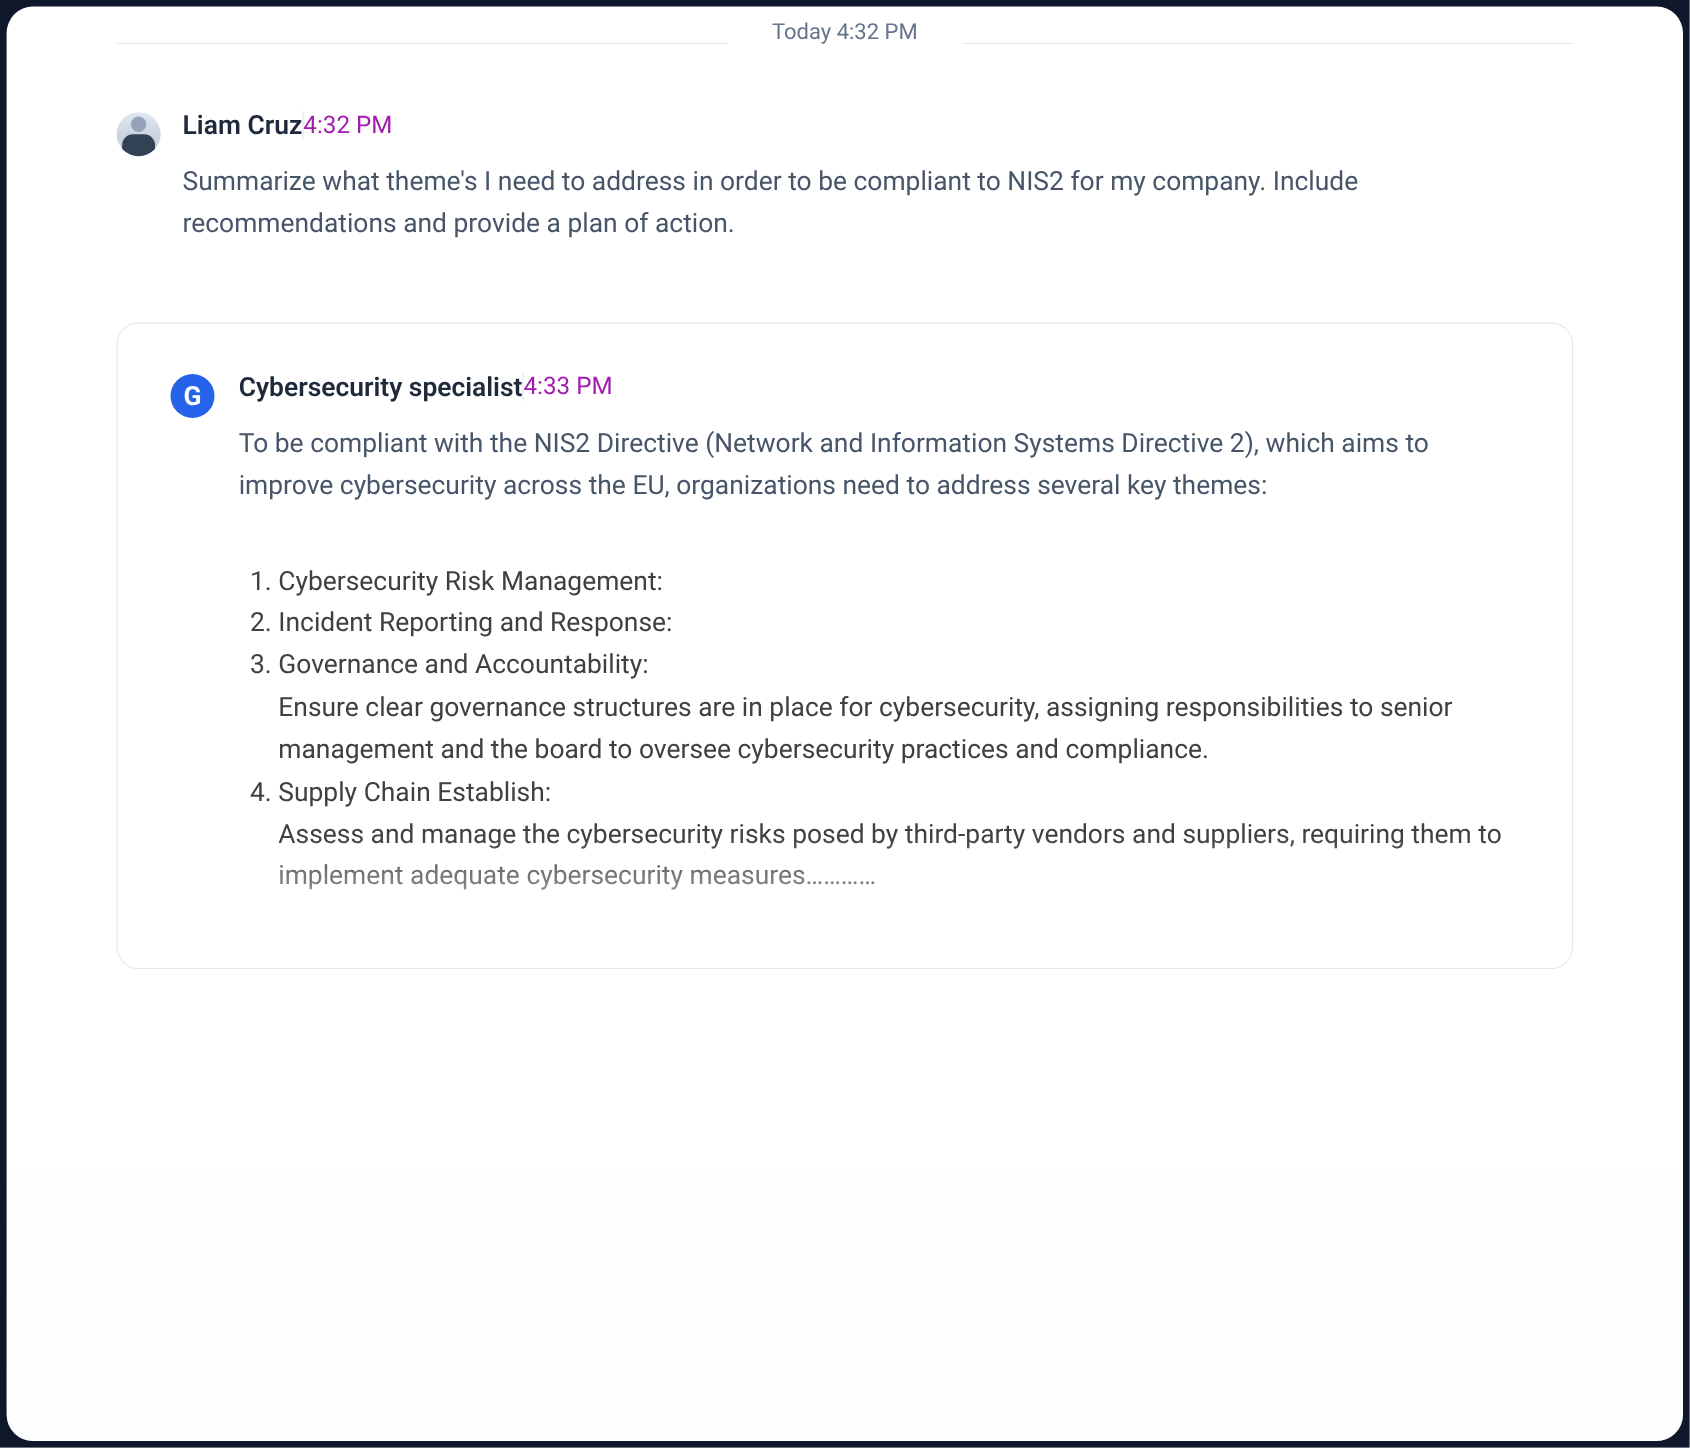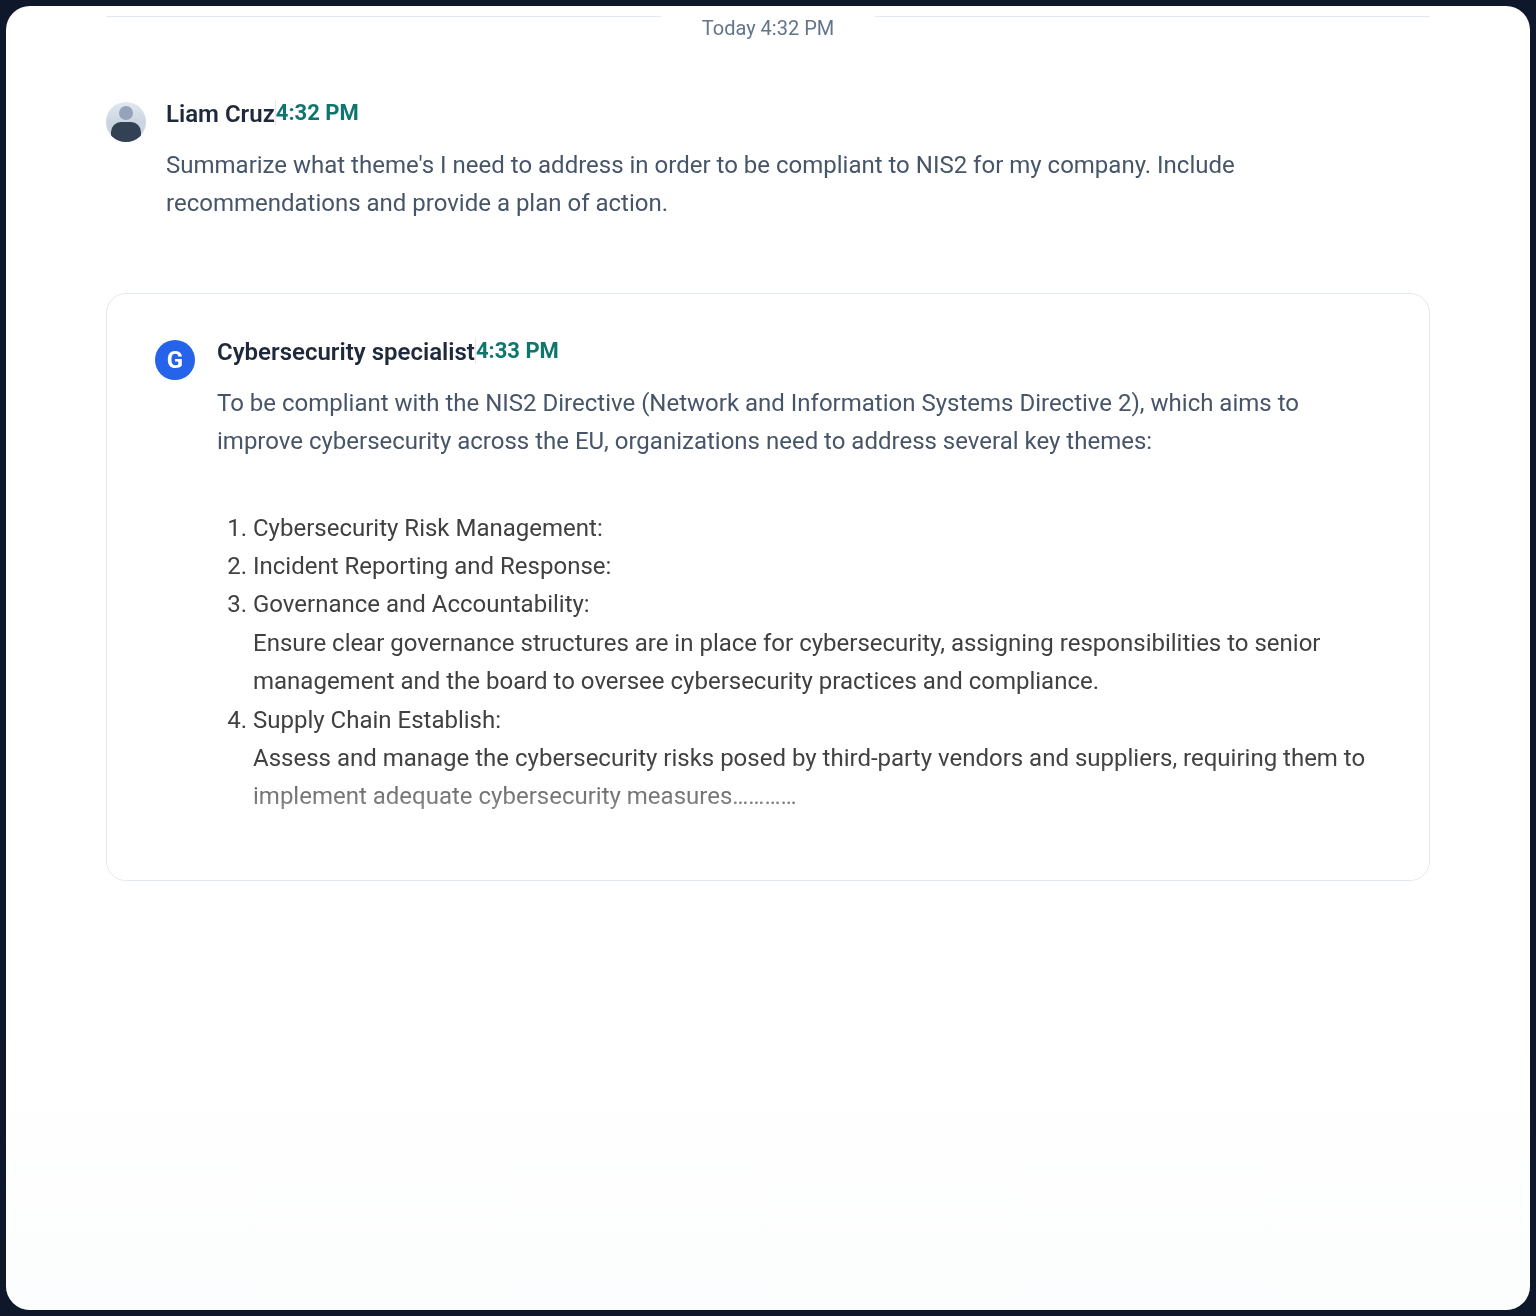--- a/index.html
+++ b/index.html
@@ -28,21 +28,21 @@
       position: absolute;
       left: 0;
       right: 0;
       bottom: 0;
       height: 280px;
       background: linear-gradient(to bottom, rgba(255,255,255,0) 0%, rgba(248,250,252,0.4) 100%);
       pointer-events: none;
     }
     .date-separator {
       display: flex;
-      align-items: flex-start;
+      align-items: flex-end;
       gap: 41px;
       padding: 2px 0 60px 0;
     }
     .date-line {
       flex: 1;
       height: 1px;
       background: #e2e8f0;
     }
     .date-text {
       color: #64748b;
@@ -52,36 +52,37 @@
     .message {
       margin-bottom: 70px;
     }
     .message-inner {
       display: flex;
       align-items: flex-start;
       gap: 20px;
     }
     .msg-header {
       display: flex;
+      align-items: center;
       margin-bottom: 18px;
     }
     .sender-name {
       color: #1e293b;
       font-size: 24px;
       font-weight: 600;
     }
     .vsep {
       width: 1px;
       height: 26px;
       background: #e2e8f0;
     }
     .msg-time {
-      color: #0f766e;
+      color: #a21caf;
       font-size: 22px;
-      font-weight: 700;
+      font-weight: 400;
     }
     .msg-body {
       color: #475569;
       font-size: 24px;
       line-height: 1.6;
       font-weight: 400;
     }
     .avatar-user {
       width: 40px;
       height: 40px;

